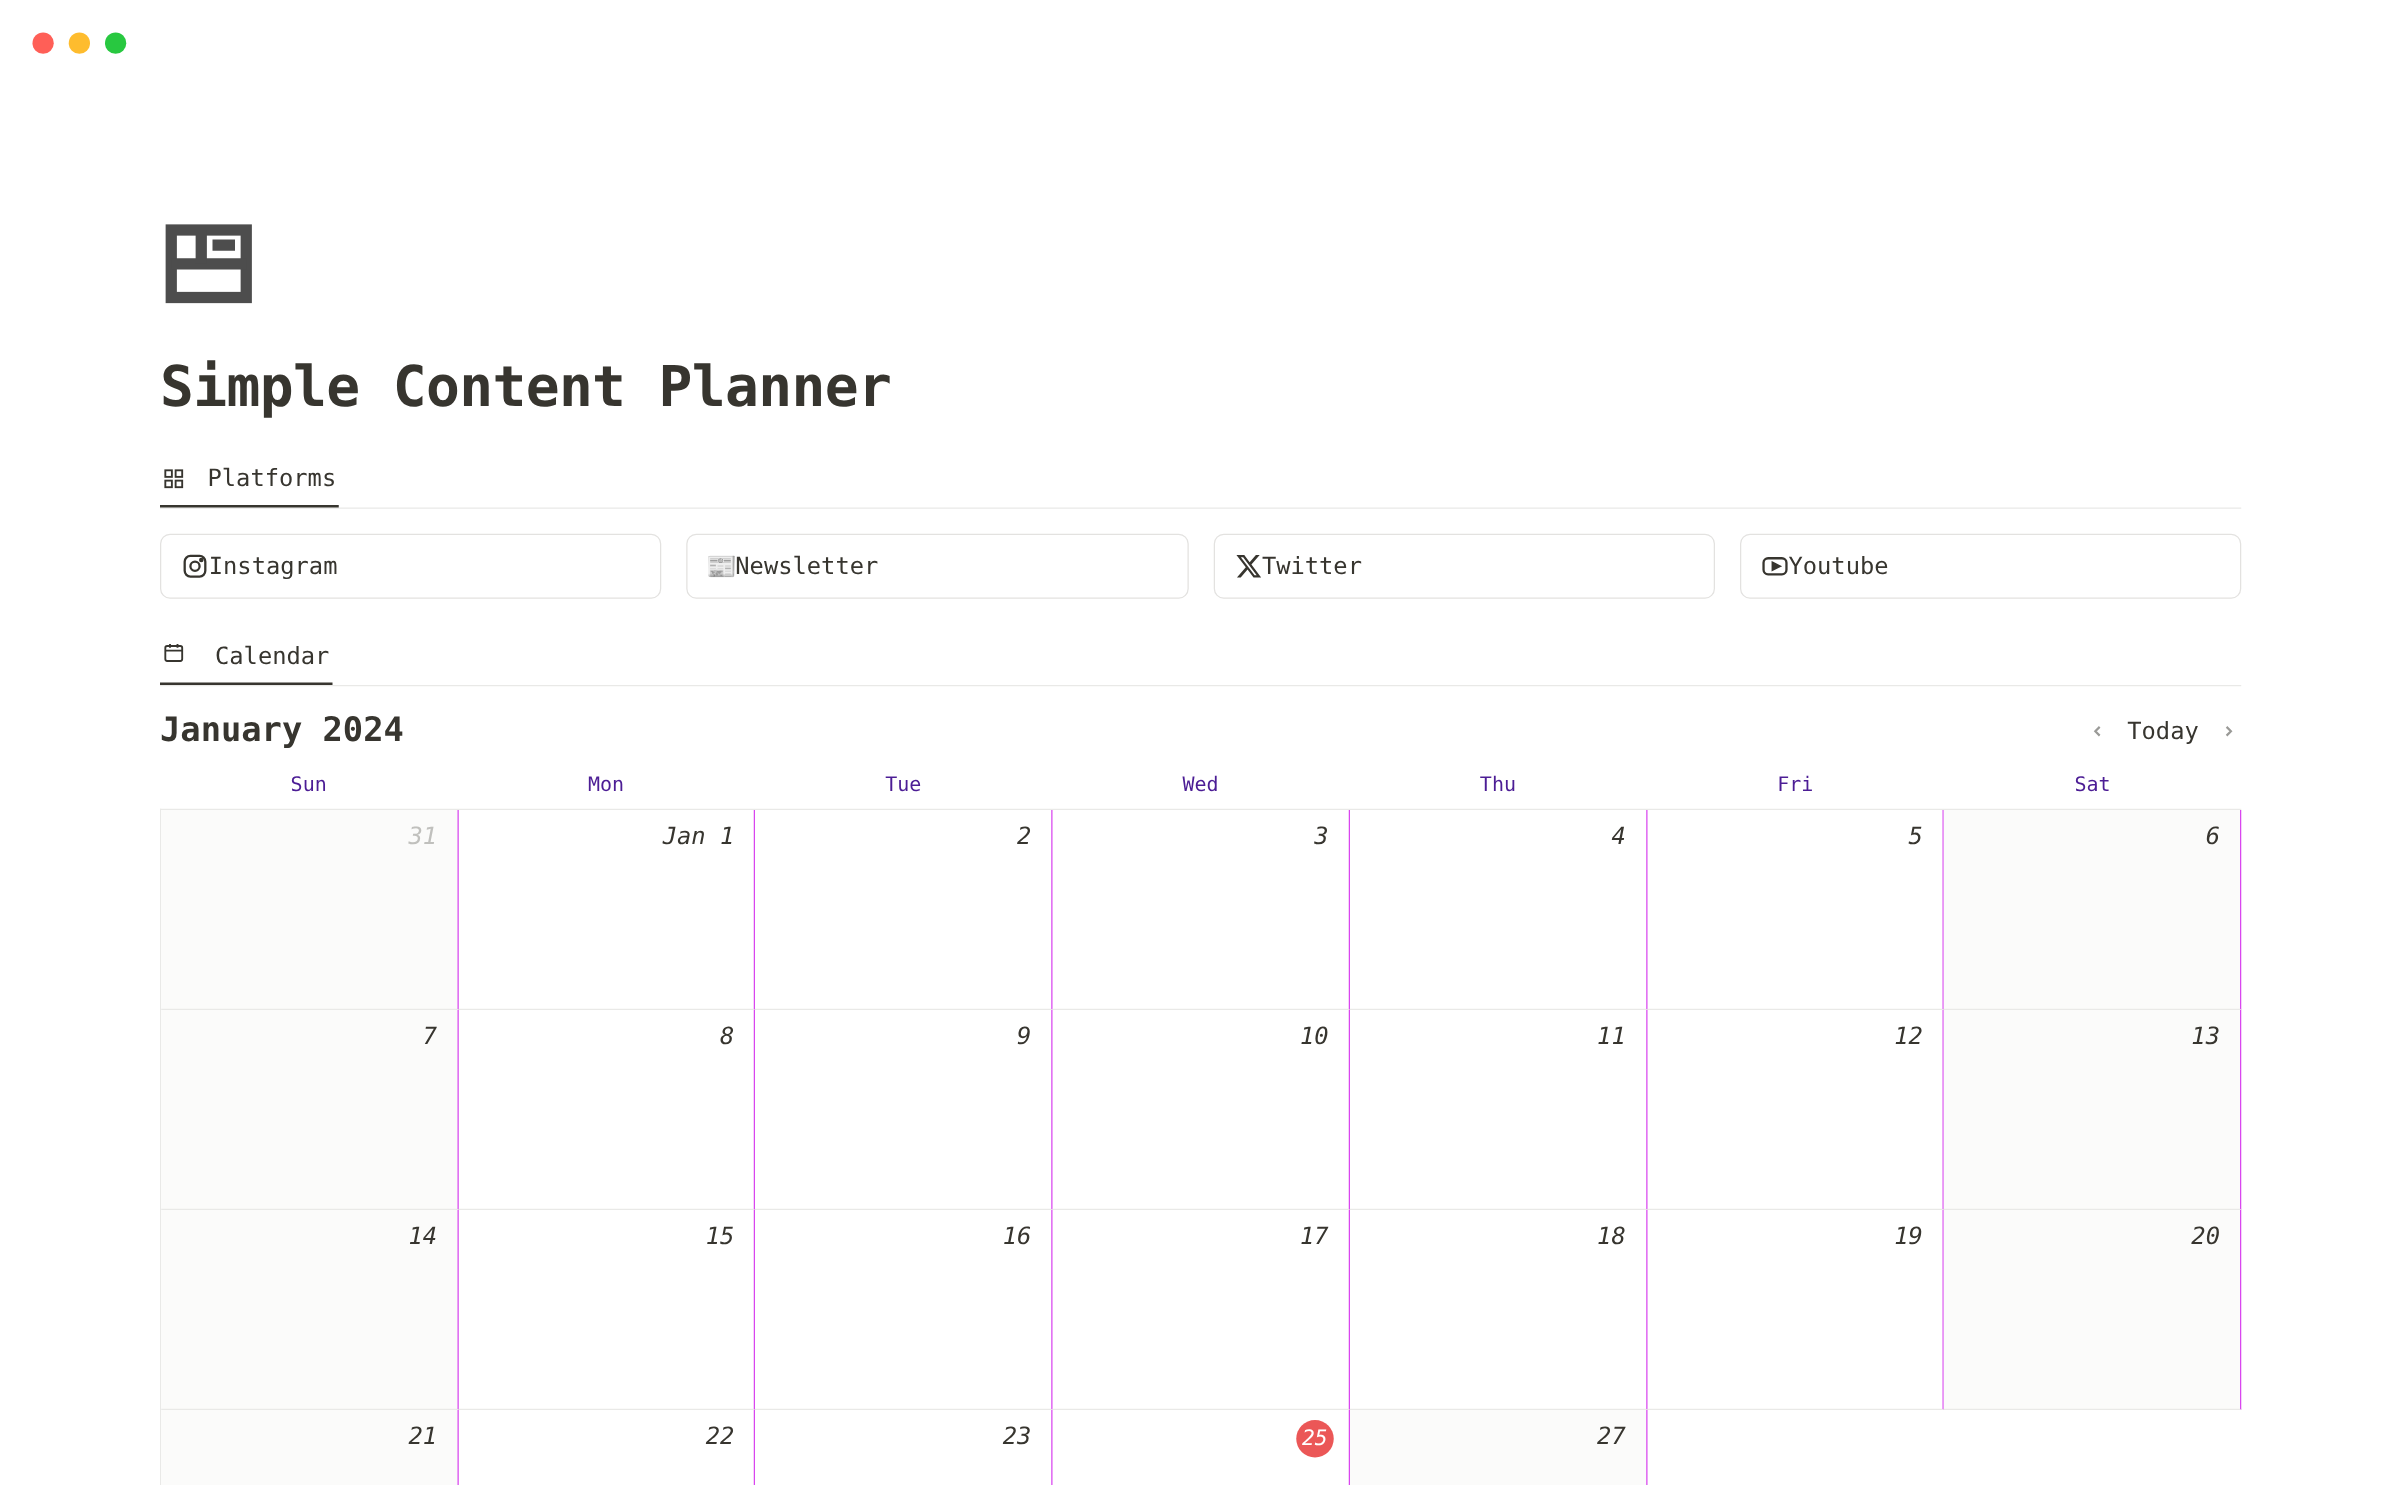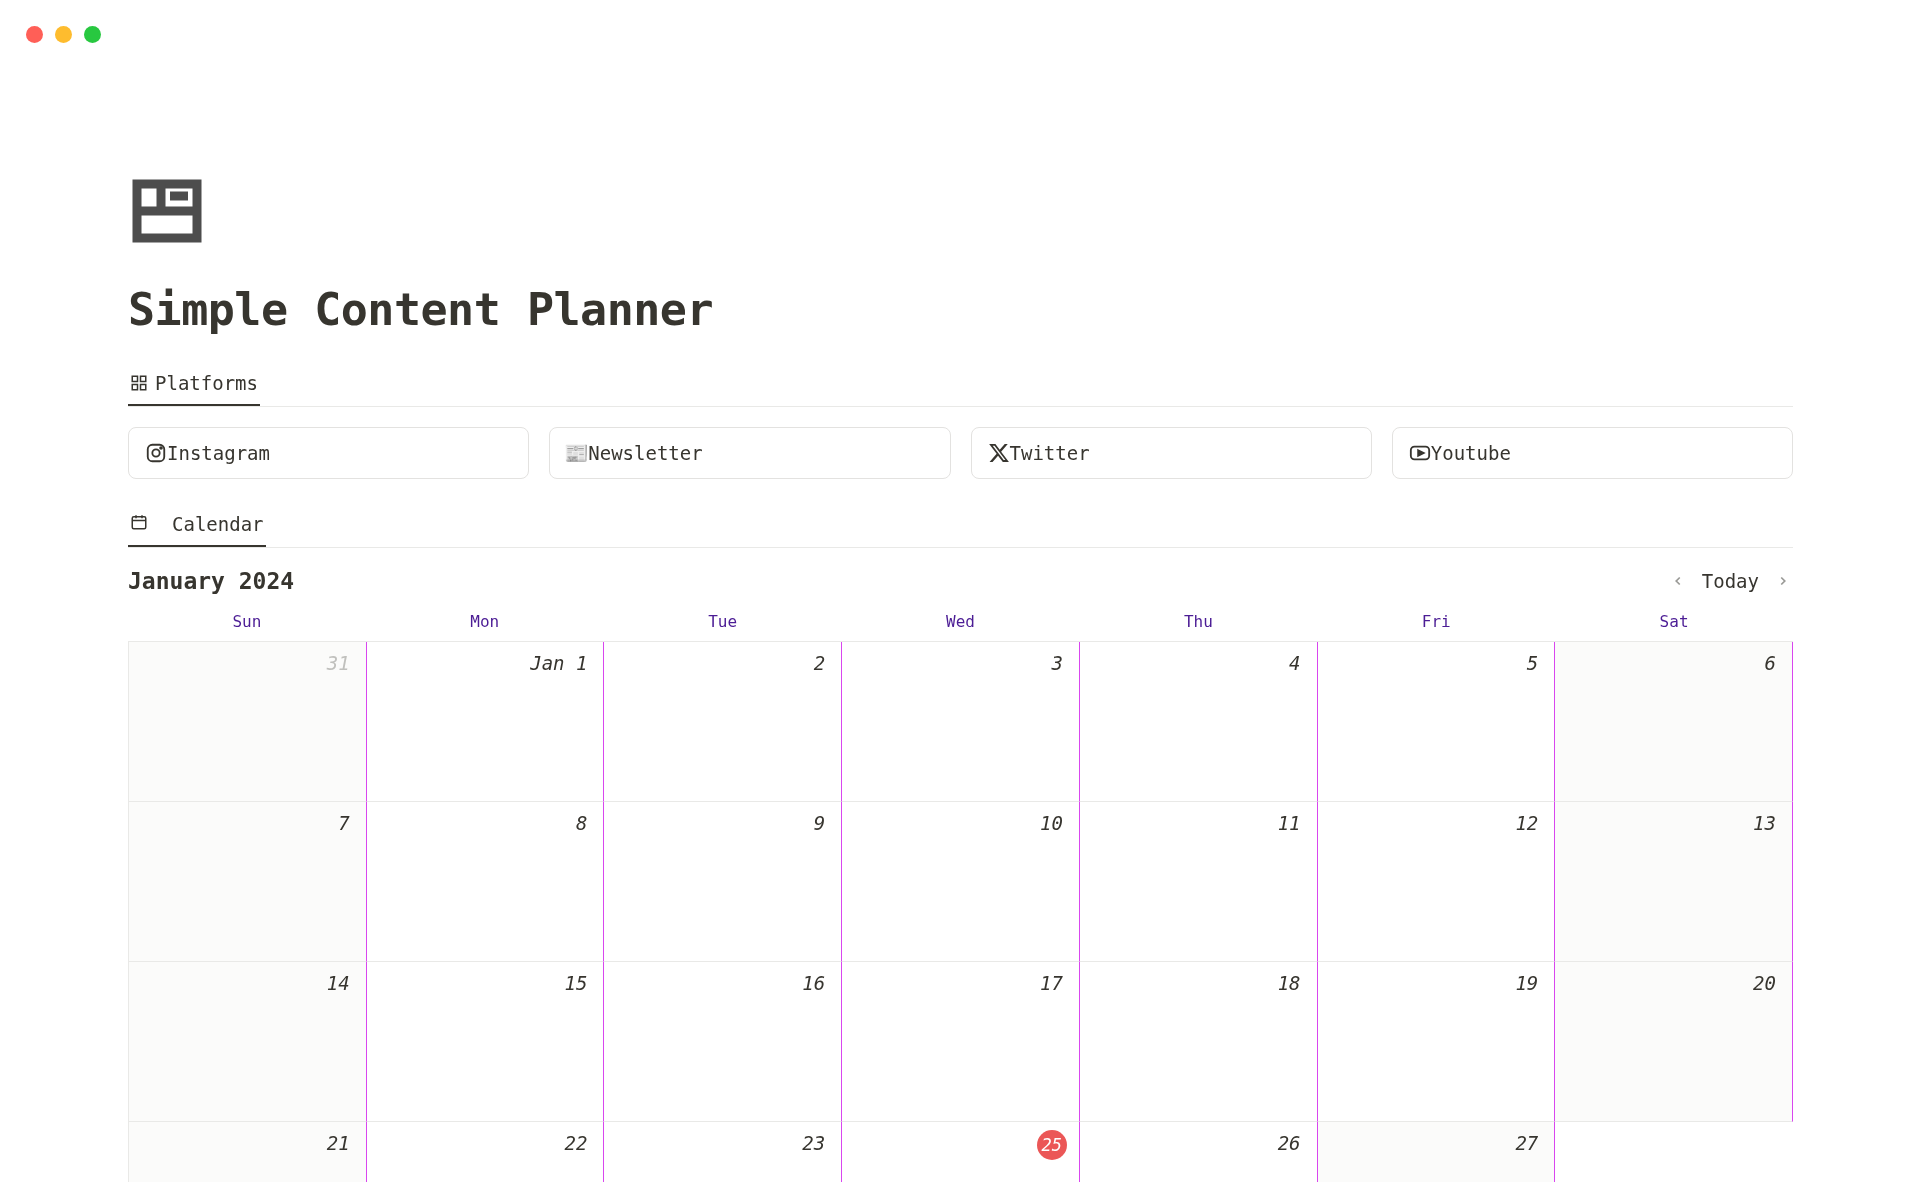--- a/index.html
+++ b/index.html
@@ -14,39 +14,39 @@
 
   .page { position: absolute; left: 128px; top: 175px; width: 1665px; }
 
   
   .page-icon svg { width: 78px; height: 72px; display: block; }
 
   .title { font-size: 45px; font-weight: 700; letter-spacing: -0.5px; margin-top: 36px; color: #37352f; }
 
   
   .tab-row { margin-top: 30px; display: flex; align-items: center; border-bottom: 1px solid #e9e9e7; }
-  .tab { display: inline-flex; align-items: center; gap: 7px; padding: 6px 2px 10px; font-size: 19px; color: #37352f; border-bottom: 2px solid transparent; cursor: pointer; }
+  .tab { display: inline-flex; align-items: center; gap: 18px; padding: 6px 2px 10px; font-size: 19px; color: #37352f; border-bottom: 2px solid transparent; cursor: pointer; }
   .tab.active { border-bottom-color: #37352f; font-weight: 500; }
   .tab .tab-icon svg { width: 18px; height: 18px; display: block; }
 
   
   .cards { display: grid; grid-template-columns: repeat(4, 1fr); gap: 20px; margin-top: 20px; }
   .card { border: 1px solid #e3e2e0; border-radius: 8px; padding: 14px 16px; display: flex; align-items: center; gap: 0; font-size: 19px; cursor: pointer; background: #fff; }
   .card .card-icon { width: 22px; height: 22px; display: flex; align-items: center; justify-content: center; }
   .card .card-icon svg { width: 22px; height: 22px; }
   .card .emoji-icon { font-size: 20px; }
 
   
   .cal-tabrow { margin-top: 28px; display: flex; border-bottom: 1px solid #e9e9e7; }
   .cal-tab { display: inline-flex; align-items: center; gap: 24px; padding: 6px 2px 10px; font-size: 19px; border-bottom: 2px solid #37352f; cursor: pointer; }
   .cal-tab svg { width: 18px; height: 18px; }
 
   
   .cal-header { display: flex; justify-content: space-between; align-items: center; margin-top: 20px; }
-  .month-label { font-size: 23px; font-weight: 700; }
+  .month-label { font-size: 27px; font-weight: 700; }
   .cal-nav { display: flex; align-items: center; gap: 14px; font-size: 19px; color: #37352f; }
   .cal-nav .chev { width: 20px; height: 20px; display: flex; align-items: center; justify-content: center; color: #9a9a97; cursor: pointer; }
   .cal-nav .chev svg { width: 14px; height: 14px; }
   .today-btn { cursor: pointer; }
 
   
   .weekday-row { display: grid; grid-template-columns: repeat(7, 1fr); margin-top: 18px; }
   .weekday { text-align: center; font-size: 16px; color: #4c1d95; padding-bottom: 10px; }
 
   .grid { display: grid; grid-template-columns: repeat(7, 1fr); border-top: 1px solid #e9e9e7; border-left: 1px solid #e9e9e7; }
@@ -236,21 +236,18 @@
       </div>
       <div class="cell row-last-dummy" style="height: 60px; border-bottom: none;">
         <div class="num">22</div>
       </div>
       <div class="cell row-last-dummy" style="height: 60px; border-bottom: none;">
         <div class="num">23</div>
       </div>
       <div class="cell row-last-dummy" style="height: 60px; border-bottom: none;">
         <div class="today-badge">25</div>
       </div>
-      <div class="cell row-last-dummy" style="height: 60px; border-bottom: none;">
-        <div class="num">26</div>
-      </div>
       <div class="cell weekend row-last-dummy" style="height: 60px; border-bottom: none;">
         <div class="num">27</div>
       </div>
     </div>
 
 </div>
 
 </body></html>

